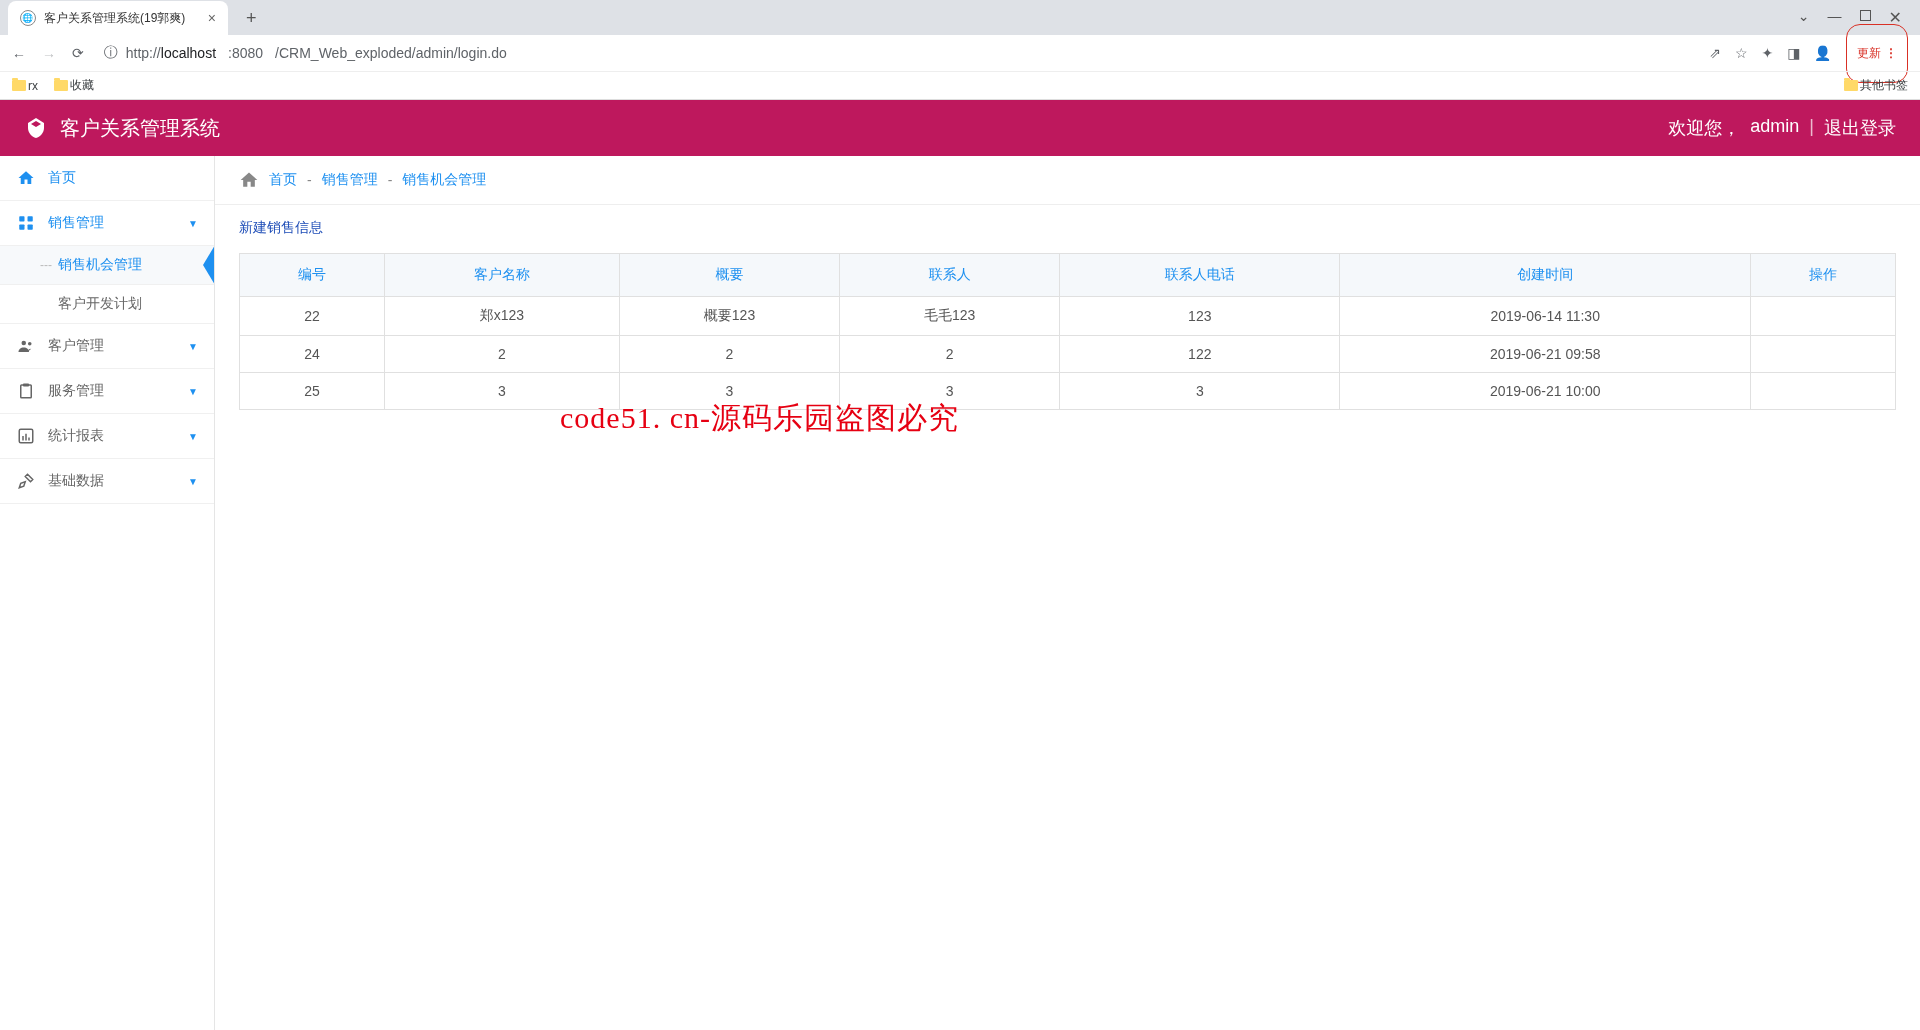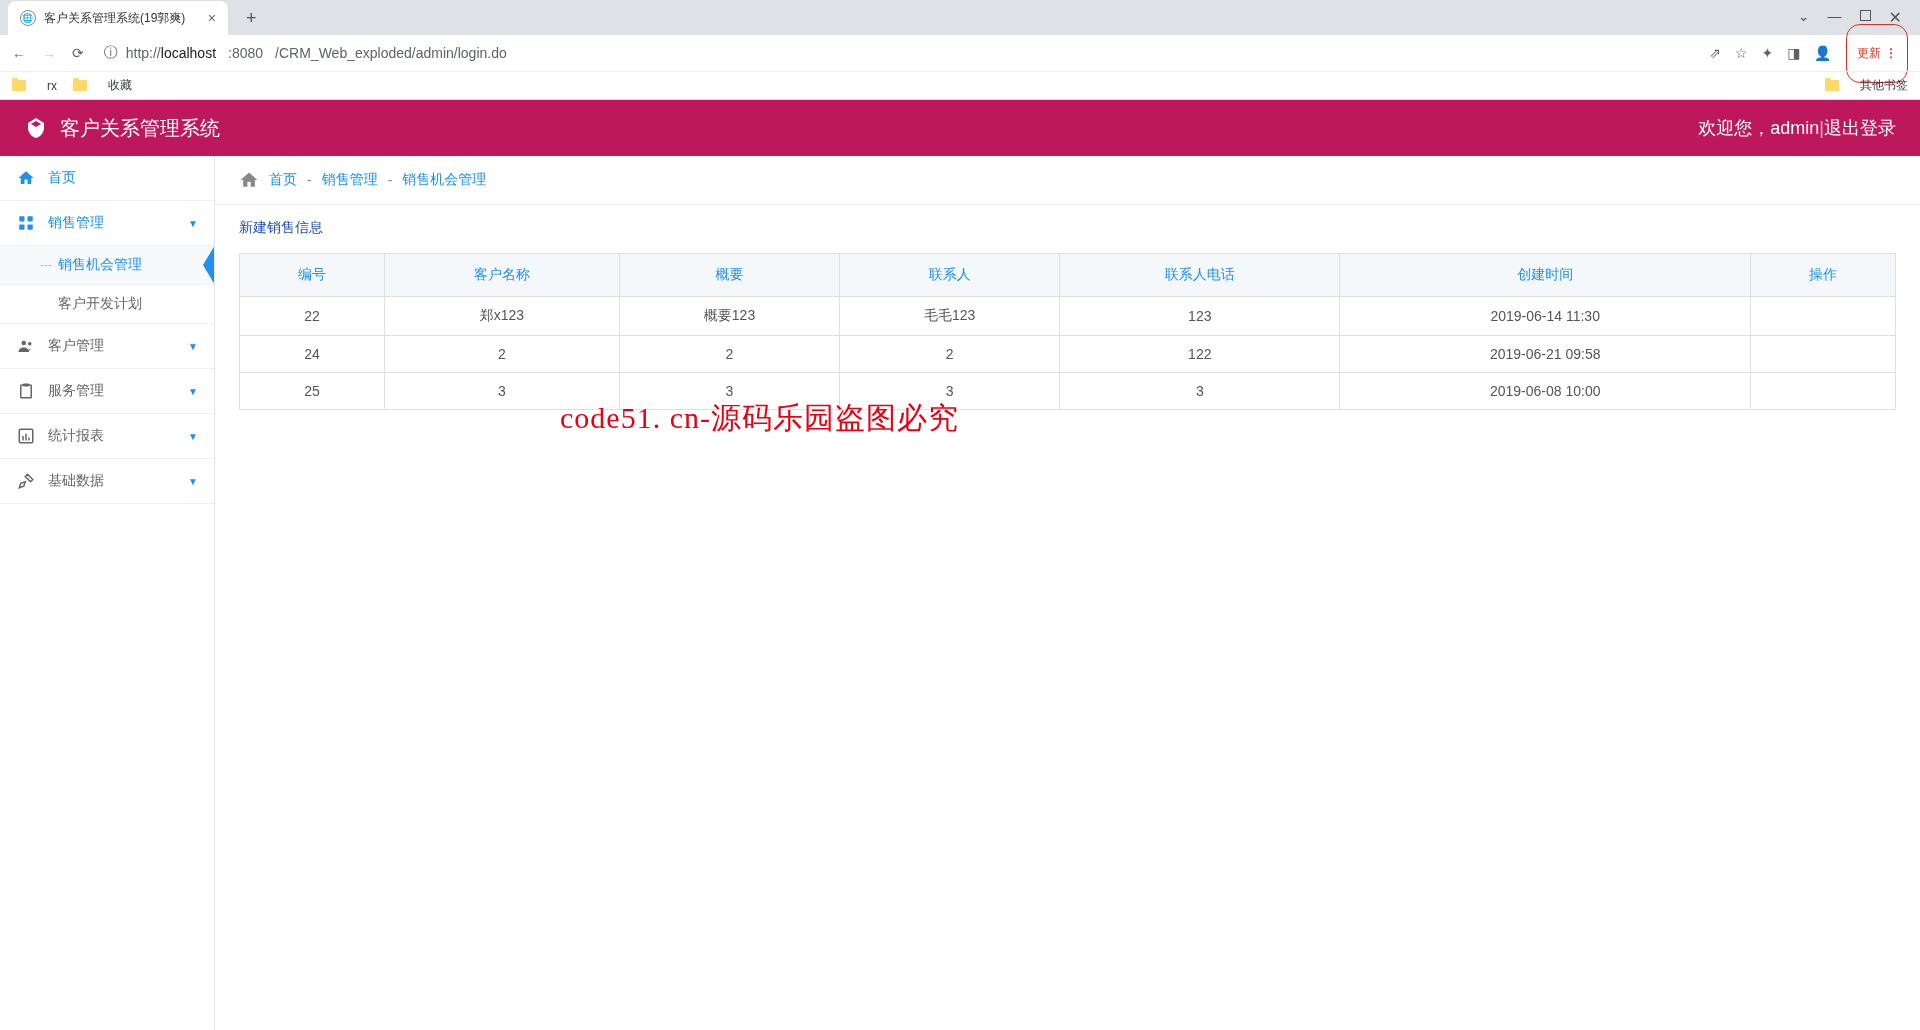--- a/index.html
+++ b/index.html
@@ -22,30 +22,30 @@
     .addr-bar .nav-icons { display: flex; align-items: center; gap: 16px; color: #5f6368; }
     .addr-bar .nav-icons span { cursor: pointer; }
     .url-box { flex: 1; display: flex; align-items: center; gap: 8px; color: #5f6368; font-size: 14px; padding-left: 6px; }
     .url-host { color: #202124; }
     .url-path { color: #5f6368; padding-left: 12px; }
     .addr-right { display: flex; align-items: center; gap: 14px; color: #5f6368; }
     .update-btn { border: 1px solid #d93025; color: #d93025; border-radius: 14px; padding: 20px 10px; font-size: 12px; display: flex; align-items: center; gap: 4px; cursor: pointer; }
     .update-dots { color: #d93025; font-weight: bold; }
     
     .bookmarks-bar { height: 28px; display: flex; align-items: center; padding: 0 12px; gap: 16px; font-size: 12px; color: #3c4043; border-top: 1px solid #eee; }
-    .bm-item { display: flex; align-items: center; gap: 21px; cursor: pointer; }
+    .bm-item { display: flex; align-items: center; gap: 2px; cursor: pointer; }
     .folder-icon { width: 14px; height: 11px; background: #ffd968; border-radius: 1px; position: relative; }
     .folder-icon::before { content: ""; position: absolute; top: -2px; left: 0; width: 6px; height: 2px; background: #ffd968; border-radius: 1px 1px 0 0; }
     .bm-right { margin-left: auto; }
     
     
     .app-header { height: 56px; background: #be185d; display: flex; align-items: center; padding: 0 24px; color: #fff; }
     .app-logo { display: flex; align-items: center; gap: 12px; font-size: 20px; }
     .logo-graphic { width: 24px; height: 24px; }
-    .header-right { margin-left: auto; display: flex; align-items: center; font-size: 18px; }
+    .header-right { margin-left: auto; display: flex; gap: 10px; font-size: 18px; }
     .header-right a { color: #fff; text-decoration: none; cursor: pointer; }
     .header-sep { color: rgba(255,255,255,0.7); }
     
     
     .app-body { display: flex; height: calc(100vh - 100px - 56px); }
     .sidebar { width: 215px; background: #fff; border-right: 1px solid #e5e5e5; overflow-y: auto; }
     .main { flex: 1; background: #fff; padding: 0; overflow: auto; }
     
     
     .side-item { display: flex; align-items: center; padding: 12px 16px; cursor: pointer; color: #666; gap: 12px; border-bottom: 1px solid #f0f0f0; position: relative; }
@@ -274,21 +274,21 @@
               <td>122</td>
               <td>2019-06-21 09:58</td>
               <td></td>
             </tr>
             <tr>
               <td>25</td>
               <td>3</td>
               <td>3</td>
               <td>3</td>
               <td>3</td>
-              <td>2019-06-08 10:00</td>
+              <td>2019-06-21 10:00</td>
               <td></td>
             </tr>
           </tbody>
       </table>
     </div>
   </div>
 </div>
 
 <div class="watermark">code51. cn-源码乐园盗图必究</div>
 

